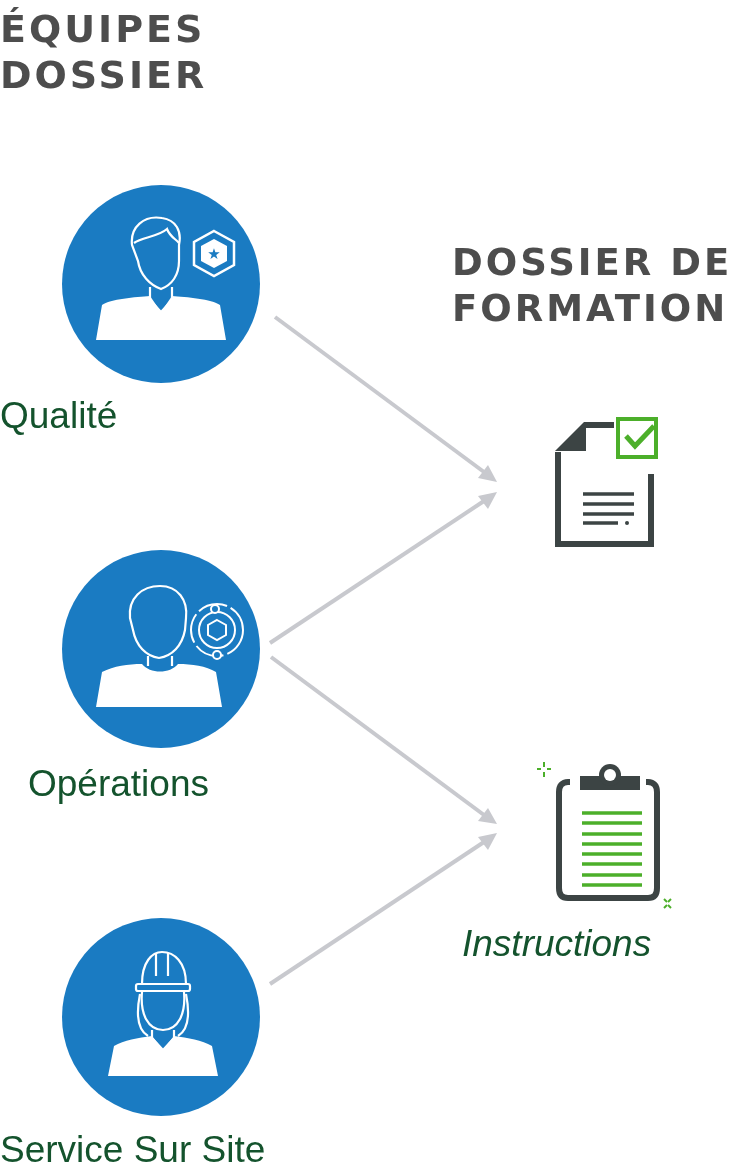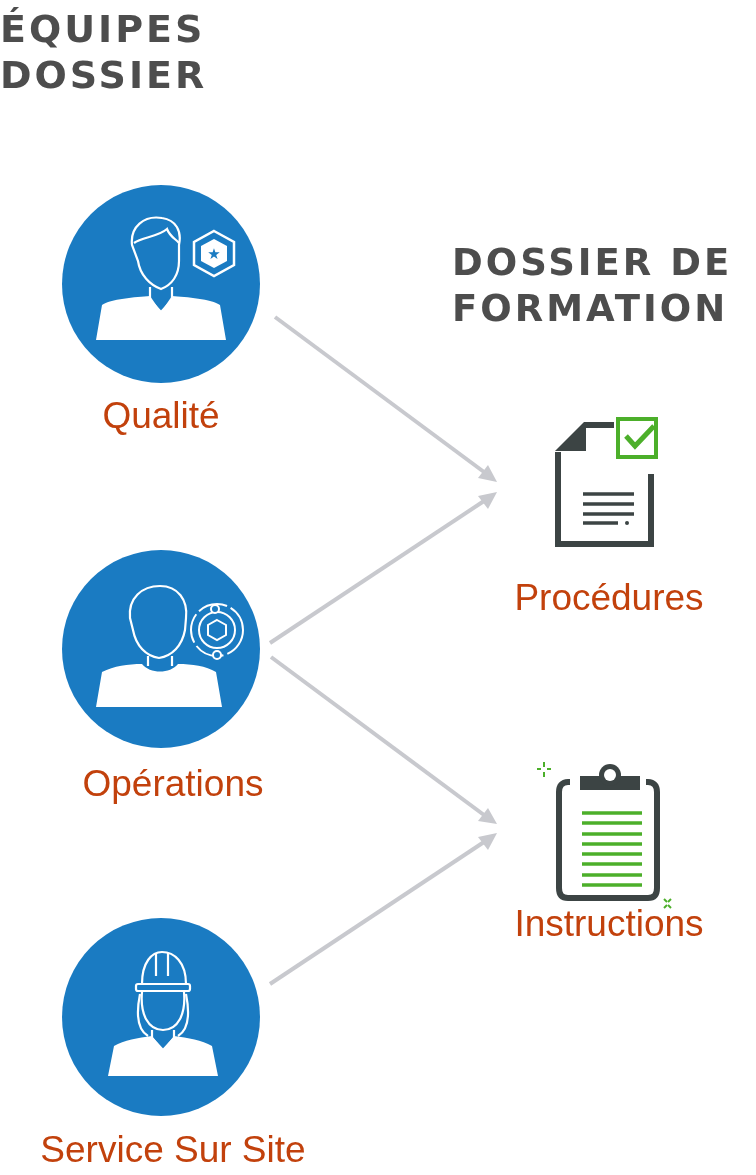--- a/index.html
+++ b/index.html
@@ -5,21 +5,21 @@
     html, body { margin: 0; padding: 0; background: #ffffff; }
     body { width: 756px; height: 1175px; position: relative; overflow: hidden;
            font-family: "Liberation Sans", sans-serif; color: #4a4a4a; }
     .heading { position: absolute; font-family: "DejaVu Sans", sans-serif; font-weight: bold;
                color: #4d4d4d; letter-spacing: 3px; text-align: left; line-height: 46px; font-size: 38px; }
     .heading span { display: block; }
     #h-left { left: 0; top: 6px; width: 322px; }
     #h-right { left: 452px; top: 240px; width: 310px; text-align: left; font-size: 37px; }
     .circle { position: absolute; width: 198px; height: 198px; border-radius: 50%; background: #1a7bc2; }
     .circle svg { position: absolute; left: 0; top: 0; width: 198px; height: 198px; }
-    .label { position: absolute; text-align: center; font-size: 37px; color: #c2410c; line-height: 52px; }
+    .label { position: absolute; font-size: 37px; color: #14532d; line-height: 52px; }
     .label span { display: block; }
     #arrows { position: absolute; left: 0; top: 0; width: 756px; height: 1175px; }
     .doc-icon { position: absolute; }
   </style>
 </head>
 <body>
 
 <div class="heading" id="h-left">
   <span>ÉQUIPES</span>
   <span>DOSSIER</span>
@@ -73,56 +73,55 @@
     <path d="M34,157 L40,122 C52,116 66,114 80,114 C88,124 108,124 116,114 C130,114 144,116 154,122 L160,157 Z" fill="#fff"></path>
     <g fill="none" stroke="#fff" stroke-width="2">
       <circle cx="155" cy="80" r="26" stroke-dasharray="30 4 30 4 30 4 30 4"></circle>
       <circle cx="155" cy="80" r="18"></circle>
       <polygon points="155,70 164,75 164,85 155,90 146,85 146,75"></polygon>
     </g>
     <circle cx="153" cy="59" r="4" fill="#1a7bc2" stroke="#fff" stroke-width="2"></circle>
     <circle cx="155" cy="105" r="4" fill="#1a7bc2" stroke="#fff" stroke-width="2"></circle>
   </svg>
 </div>
-<div class="label" style="left:12px; top:758px; width:322px;">
+<div class="label" style="left:0; top:758px; width:322px;padding-left:28px;">
   <span>Opérations</span>
 </div>
 
 <div class="circle" style="left:62px; top:918px;">
   <svg viewBox="0 0 198 198">
     <g fill="none" stroke="#fff" stroke-width="2.2">
       <path d="M80,66 C80,44 90,34 100,34 C112,34 124,44 124,66"></path>
       <path d="M94,35 L94,58 M106,35 L106,58"></path>
       <rect x="74" y="66" width="54" height="7" rx="2"></rect>
       <path d="M80,74 C78,96 86,112 101,112 C116,112 124,96 122,74"></path>
       <path d="M78,76 C74,96 76,112 86,118 M124,76 C128,96 126,112 116,118"></path>
       <path d="M90,112 L90,120 L101,132 L112,120 L112,112"></path>
     </g>
     <path d="M46,158 L52,128 C62,122 76,120 90,118 L101,132 L112,118 C126,120 140,122 150,128 L156,158 Z" fill="#fff"></path>
   </svg>
 </div>
-<div class="label" style="left:0; top:1124px; width:322px;margin-left:12px;">
+<div class="label" style="left:0; top:1124px; width:322px;">
   <span>Service Sur Site</span>
 </div>
 
 <svg class="doc-icon" style="left:548px; top:414px;" width="116" height="136" viewBox="0 0 116 136">
   <path d="M10,38 L10,130 L103,130 L103,60" fill="none" stroke="#3c4444" stroke-width="6"></path>
   <path d="M7,37 L36,8 L66,8 L66,14 L38,14 L38,37 Z" fill="#3c4444"></path>
   <rect x="70" y="5" width="38" height="38" fill="#fff" stroke="#4caf2a" stroke-width="4"></rect>
   <path d="M78,22 L87,32 L106,12" fill="none" stroke="#4caf2a" stroke-width="5"></path>
   <g stroke="#3c4444" stroke-width="3.5">
     <line x1="35" y1="80" x2="86" y2="80"></line>
     <line x1="35" y1="90" x2="86" y2="90"></line>
     <line x1="35" y1="100" x2="86" y2="100"></line>
     <line x1="35" y1="109" x2="70" y2="109"></line>
   </g>
   <circle cx="79" cy="109" r="2" fill="#3c4444"></circle>
 </svg>
 <div class="label" style="left:462px; top:572px; width:294px;">
-  <span>Procédures</span>
 </div>
 
 <svg class="doc-icon" style="left:530px; top:758px;" width="160" height="160" viewBox="0 0 160 160">
   <g stroke="#4caf2a" stroke-width="2">
     <line x1="14" y1="4" x2="14" y2="9"></line>
       <line x1="14" y1="14" x2="14" y2="19"></line>
     <line x1="7" y1="11" x2="11" y2="11"></line>
       <line x1="17" y1="11" x2="21" y2="11"></line>
     <line x1="134" y1="141" x2="137" y2="144"></line>
       <line x1="141" y1="141" x2="138" y2="144"></line>
@@ -137,15 +136,15 @@
     <line x1="52" y1="55" x2="112" y2="55"></line>
     <line x1="52" y1="65" x2="112" y2="65"></line>
     <line x1="52" y1="76" x2="112" y2="76"></line>
     <line x1="52" y1="86" x2="112" y2="86"></line>
     <line x1="52" y1="96" x2="112" y2="96"></line>
     <line x1="52" y1="106" x2="112" y2="106"></line>
     <line x1="52" y1="117" x2="112" y2="117"></line>
     <line x1="52" y1="127" x2="112" y2="127"></line>
   </g>
 </svg>
-<div class="label" style="left:462px; top:898px; width:294px;">
+<div class="label" style="left:462px; top:918px; width:294px;font-style:italic;">
   <span>Instructions</span>
 </div>
 
 </body></html>

